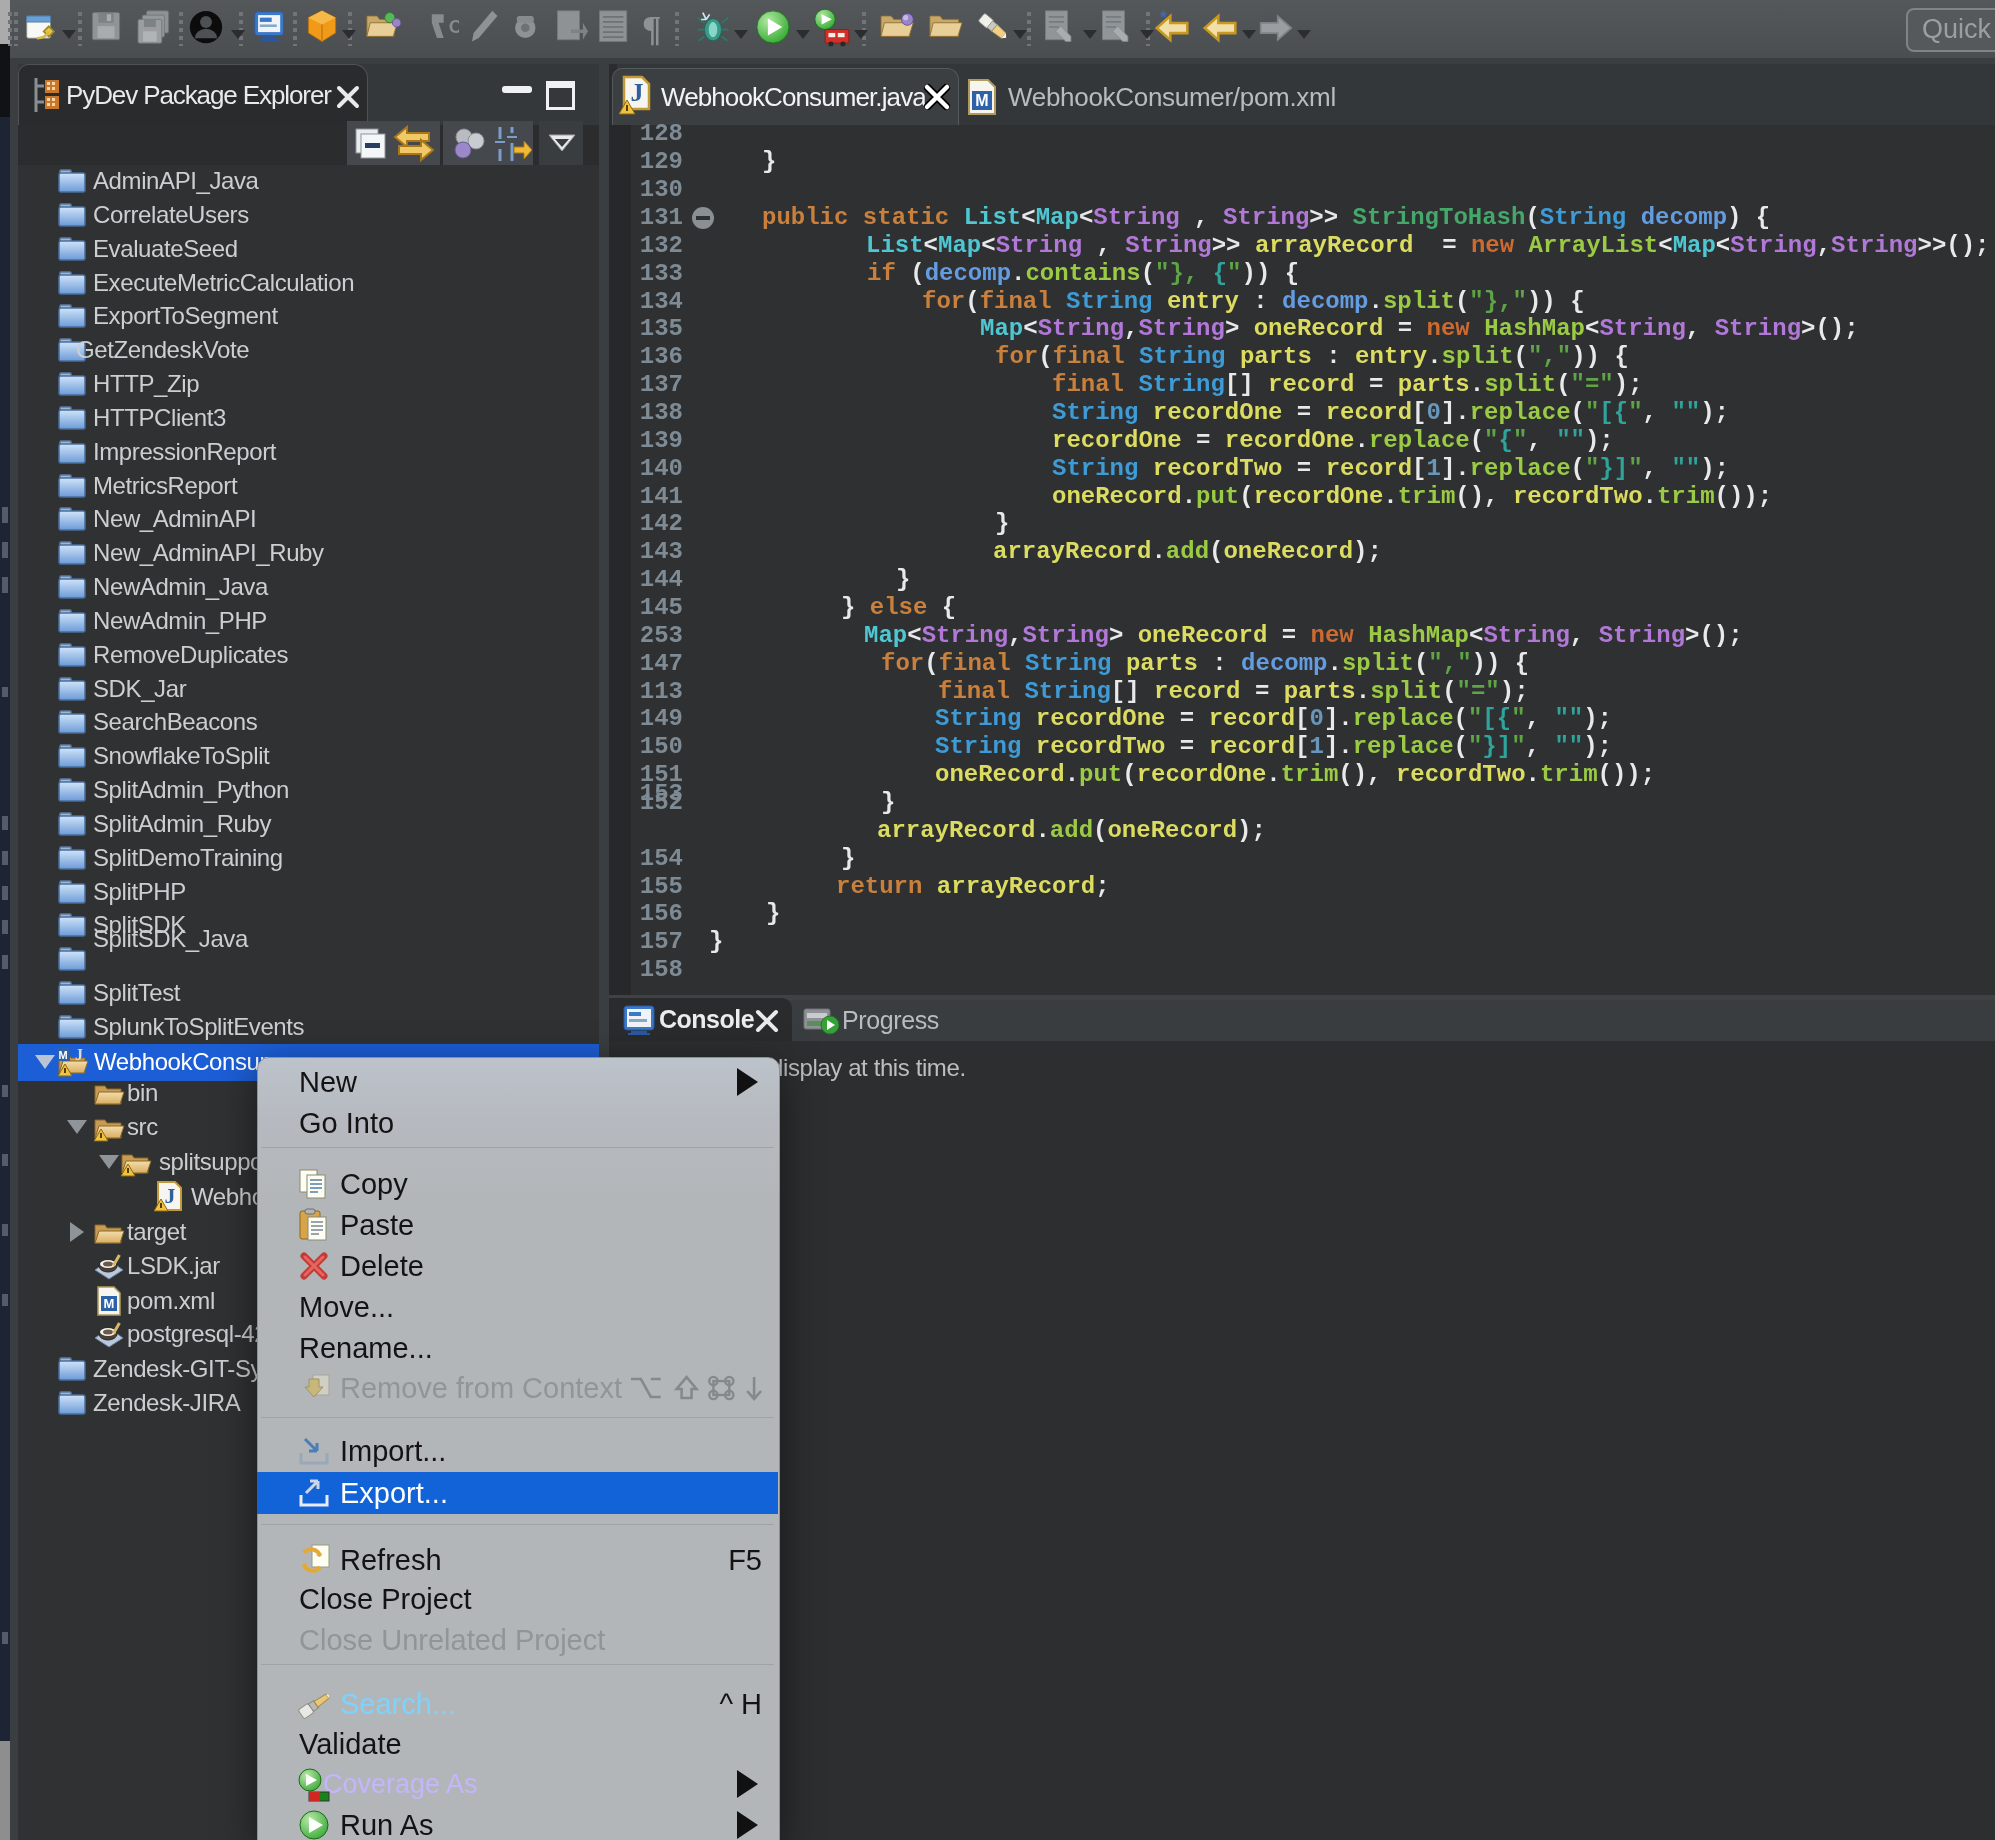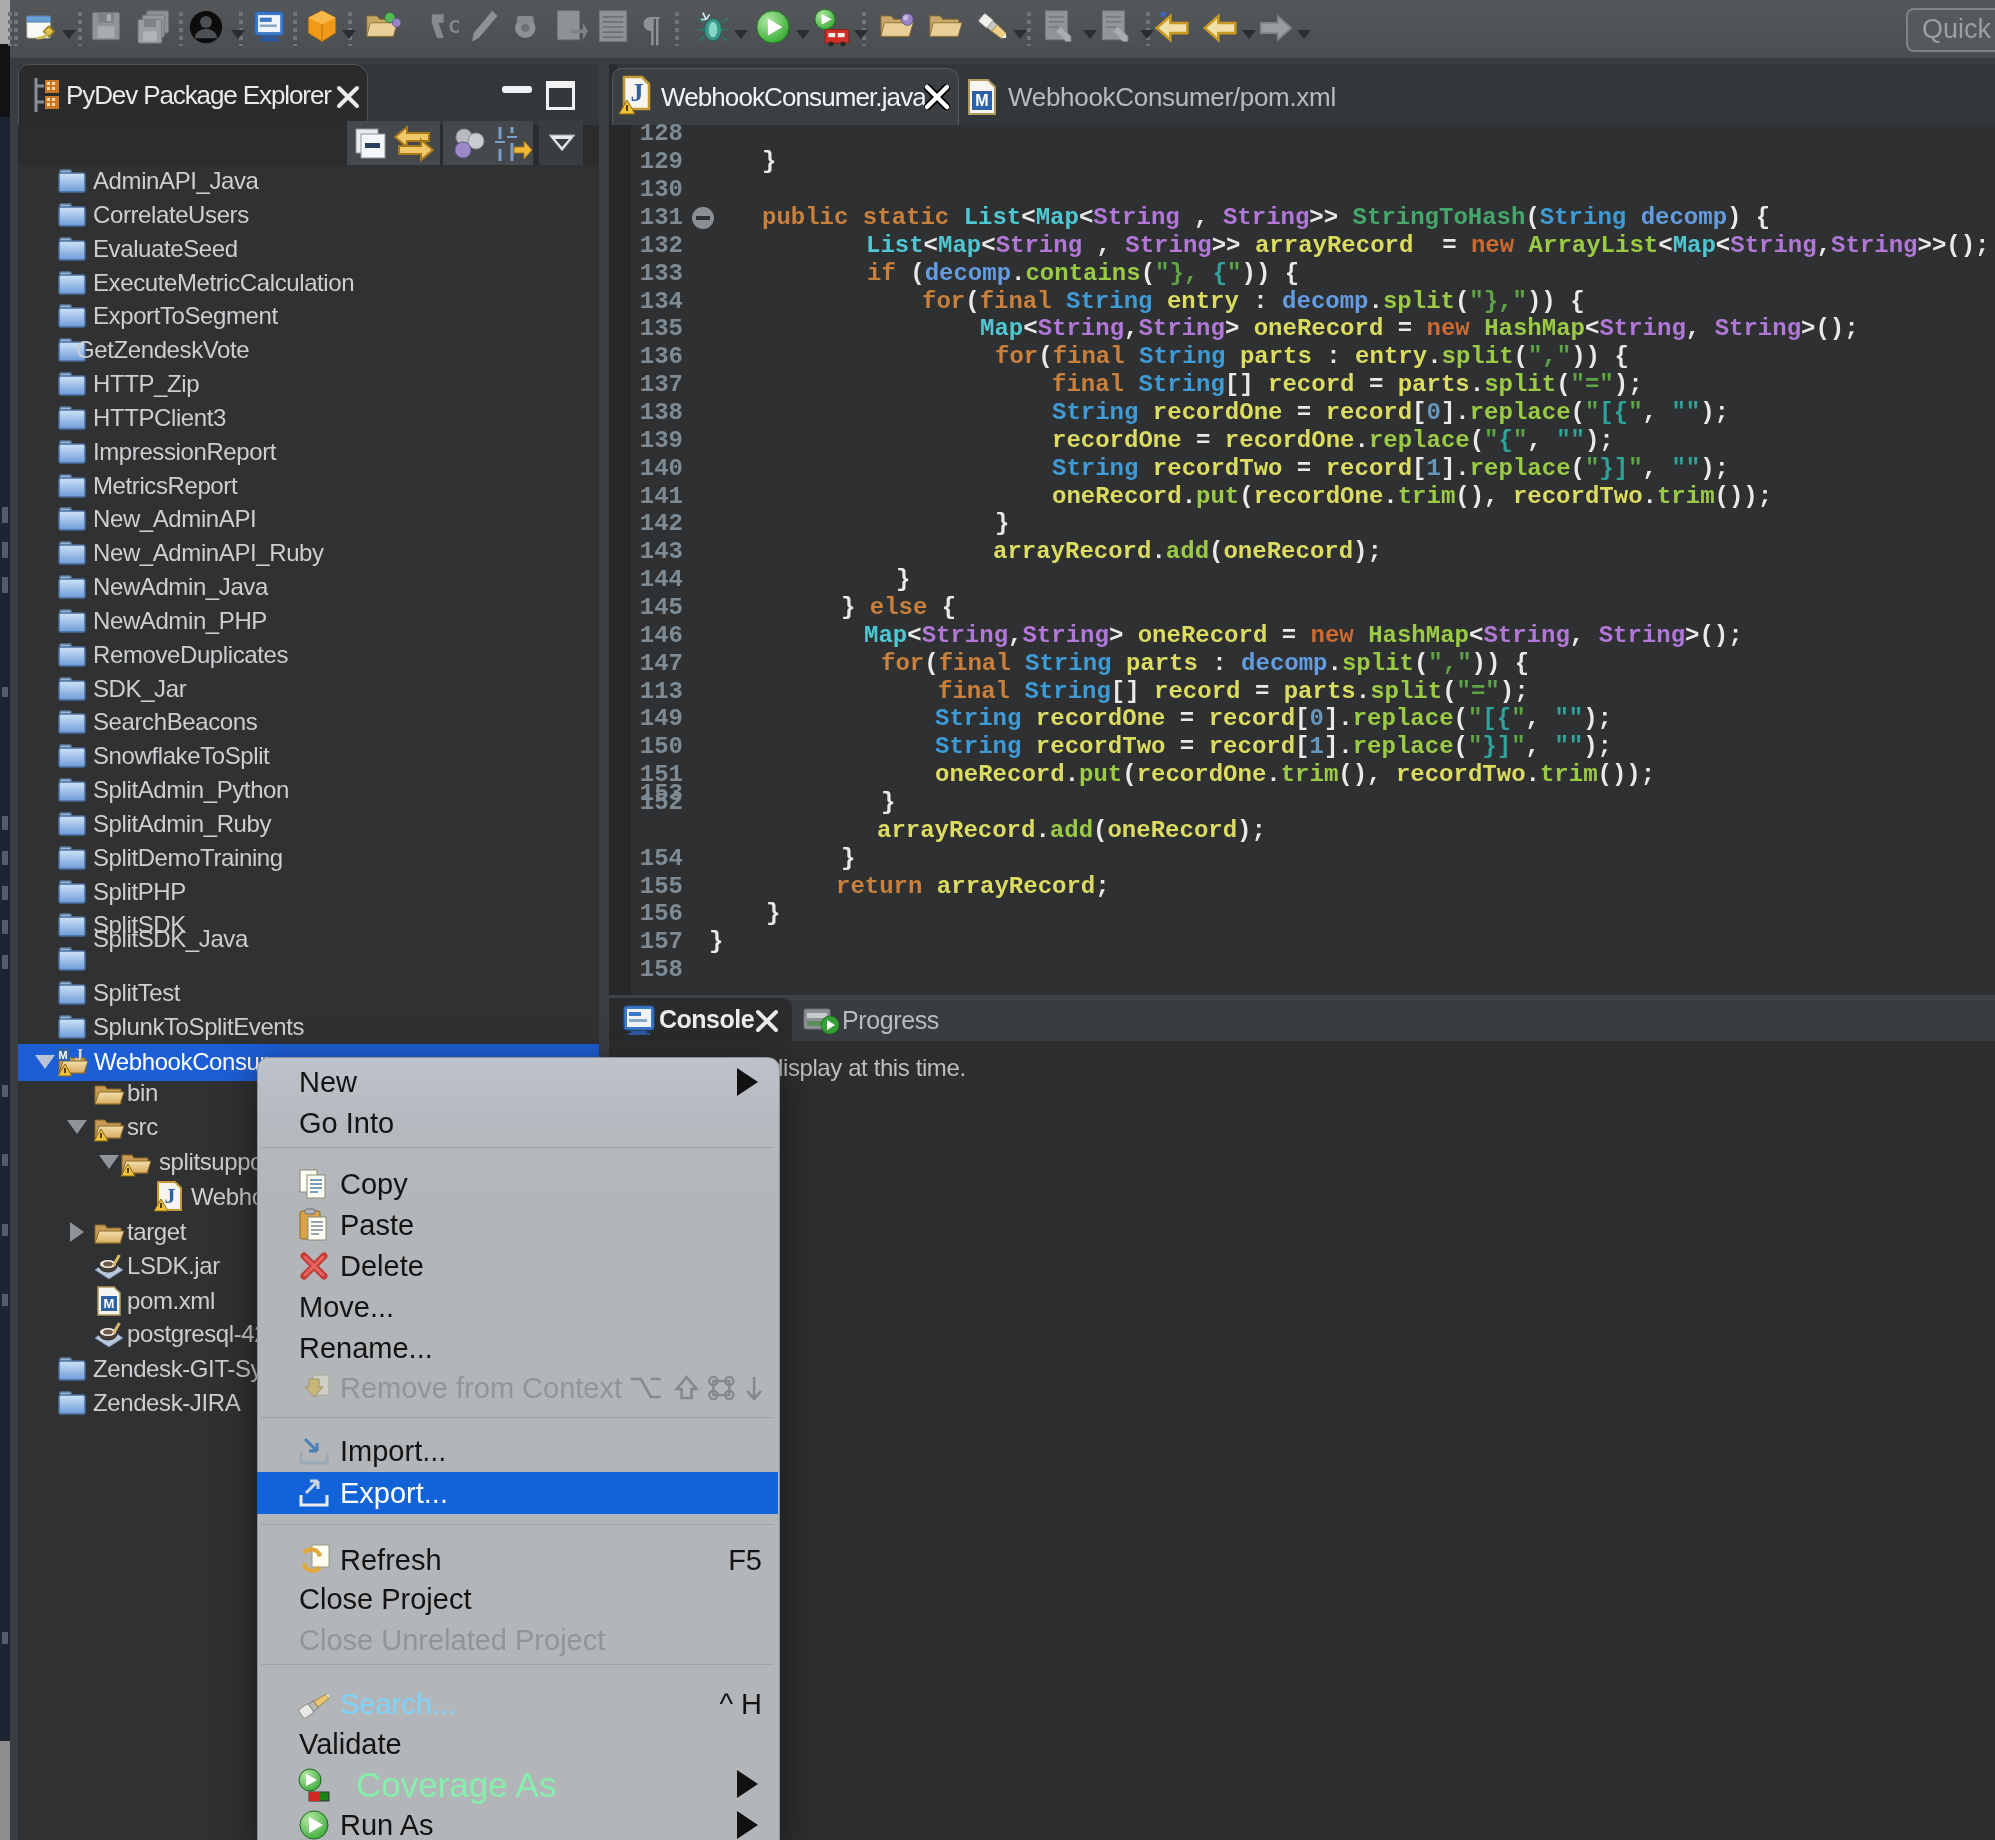--- a/index.html
+++ b/index.html
@@ -729,21 +729,21 @@
 <div class="num" style="top:483px">141</div>
 <div class="cl code" style="left:1052px;top:483px"><span class="v">oneRecord</span><span class="w">.</span><span class="m">put</span><span class="w">(</span><span class="v">recordOne</span><span class="w">.</span><span class="m">trim</span><span class="w">(), </span><span class="v">recordTwo</span><span class="w">.</span><span class="m">trim</span><span class="w">());</span></div>
 <div class="num" style="top:510px">142</div>
 <div class="cl code" style="left:995px;top:510px"><span class="w">}</span></div>
 <div class="num" style="top:538px">143</div>
 <div class="cl code" style="left:993px;top:538px"><span class="v">arrayRecord</span><span class="w">.</span><span class="m">add</span><span class="w">(</span><span class="v">oneRecord</span><span class="w">);</span></div>
 <div class="num" style="top:566px">144</div>
 <div class="cl code" style="left:896px;top:566px"><span class="w">}</span></div>
 <div class="num" style="top:594px">145</div>
 <div class="cl code" style="left:841px;top:594px"><span class="w">} </span><span class="k">else</span><span class="w"> {</span></div>
-<div class="num" style="top:622px">146</div>
+<div class="num" style="top:622px">253</div>
 <div class="cl code" style="left:864px;top:622px"><span class="cy">Map</span><span class="w">&lt;</span><span class="gen">String</span><span class="w">,</span><span class="gen">String</span><span class="w">&gt; </span><span class="v">oneRecord</span><span class="w"> = </span><span class="k2">new</span><span class="w"> </span><span class="m">HashMap</span><span class="w">&lt;</span><span class="gen">String</span><span class="w">, </span><span class="gen">String</span><span class="w">&gt;();</span></div>
 <div class="num" style="top:650px">147</div>
 <div class="cl code" style="left:881px;top:650px"><span class="k">for</span><span class="w">(</span><span class="k">final</span><span class="w"> </span><span class="ty">String</span><span class="w"> </span><span class="v">parts</span><span class="w"> : </span><span class="p">decomp</span><span class="w">.</span><span class="m">split</span><span class="w">(</span><span class="s">","</span><span class="w">)) {</span></div>
 <div class="num" style="top:678px">113</div>
 <div class="cl code" style="left:938px;top:678px"><span class="k">final</span><span class="w"> </span><span class="ty">String</span><span class="w">[] </span><span class="v">record</span><span class="w"> = </span><span class="v">parts</span><span class="w">.</span><span class="m">split</span><span class="w">(</span><span class="s">"="</span><span class="w">);</span></div>
 <div class="num" style="top:705px">149</div>
 <div class="cl code" style="left:935px;top:705px"><span class="ty">String</span><span class="w"> </span><span class="v">recordOne</span><span class="w"> = </span><span class="v">record</span><span class="w">[</span><span class="n">0</span><span class="w">].</span><span class="m">replace</span><span class="w">(</span><span class="s">"</span><span class="sc">[{</span><span class="s">"</span><span class="w">, </span><span class="sc">""</span><span class="w">);</span></div>
 <div class="num" style="top:733px">150</div>
 <div class="cl code" style="left:935px;top:733px"><span class="ty">String</span><span class="w"> </span><span class="v">recordTwo</span><span class="w"> = </span><span class="v">record</span><span class="w">[</span><span class="n">1</span><span class="w">].</span><span class="m">replace</span><span class="w">(</span><span class="s">"</span><span class="sc">}]</span><span class="s">"</span><span class="w">, </span><span class="sc">""</span><span class="w">);</span></div>
 <div class="num" style="top:761px">151</div>
@@ -902,21 +902,21 @@
 <div style="position:absolute;right:16px;top:627px;height:41px;line-height:41px;color:#131313;font-size:29px">^ H</div>
 <svg style="position:absolute;left:39px;top:631px" width="36" height="34" viewBox="0 0 36 34">
       <g transform="rotate(-35 18 17)">
 <rect x="2" y="12" width="12" height="11" rx="2" fill="#e8e8e4" stroke="#909088"></rect>
 <rect x="14" y="13" width="6" height="9" fill="#b8b8b4" stroke="#888"></rect>
 <path d="M20 14 L34 15 L34 20 L20 21 Z" fill="#e8c878" stroke="#a08840"></path>
 <path d="M34 15 L36 17.5 L34 20 Z" fill="#f8f0d8"></path>
       </g>
     </svg>
 <div style="position:absolute;left:42px;top:667px;height:41px;line-height:41px;color:#131313;font-size:29px;white-space:pre">Validate</div>
-<div style="position:absolute;left:99px;top:707px;height:41px;line-height:41px;color:#86efac;font-size:35px;white-space:pre">Coverage As</div>
+<div style="position:absolute;left:66px;top:707px;height:41px;line-height:41px;color:#c4b5fd;font-size:27px;white-space:pre">Coverage As</div>
 <div style="position:absolute;right:20px;top:713px;width:0;height:0;border-left:21px solid #111;border-top:14px solid transparent;border-bottom:14px solid transparent"></div>
 <svg style="position:absolute;left:39px;top:710px" width="36" height="36" viewBox="0 0 36 36">
       <circle cx="14" cy="13" r="11" fill="url(#gg1793)" stroke="#1a6a1a"></circle>
 <path d="M10 7 L21 13 L10 19 Z" fill="#fff"></path>
 <rect x="13" y="25" width="20" height="9" fill="#188418" stroke="#333"></rect>
 <rect x="13" y="25" width="11" height="9" fill="#d02820"></rect>
 <defs>
         <radialGradient id="gg1793" cx="0.35" cy="0.3" r="0.9">
           <stop offset="0" stop-color="#b8e8a8"></stop>
           <stop offset="1" stop-color="#28a028"></stop>

